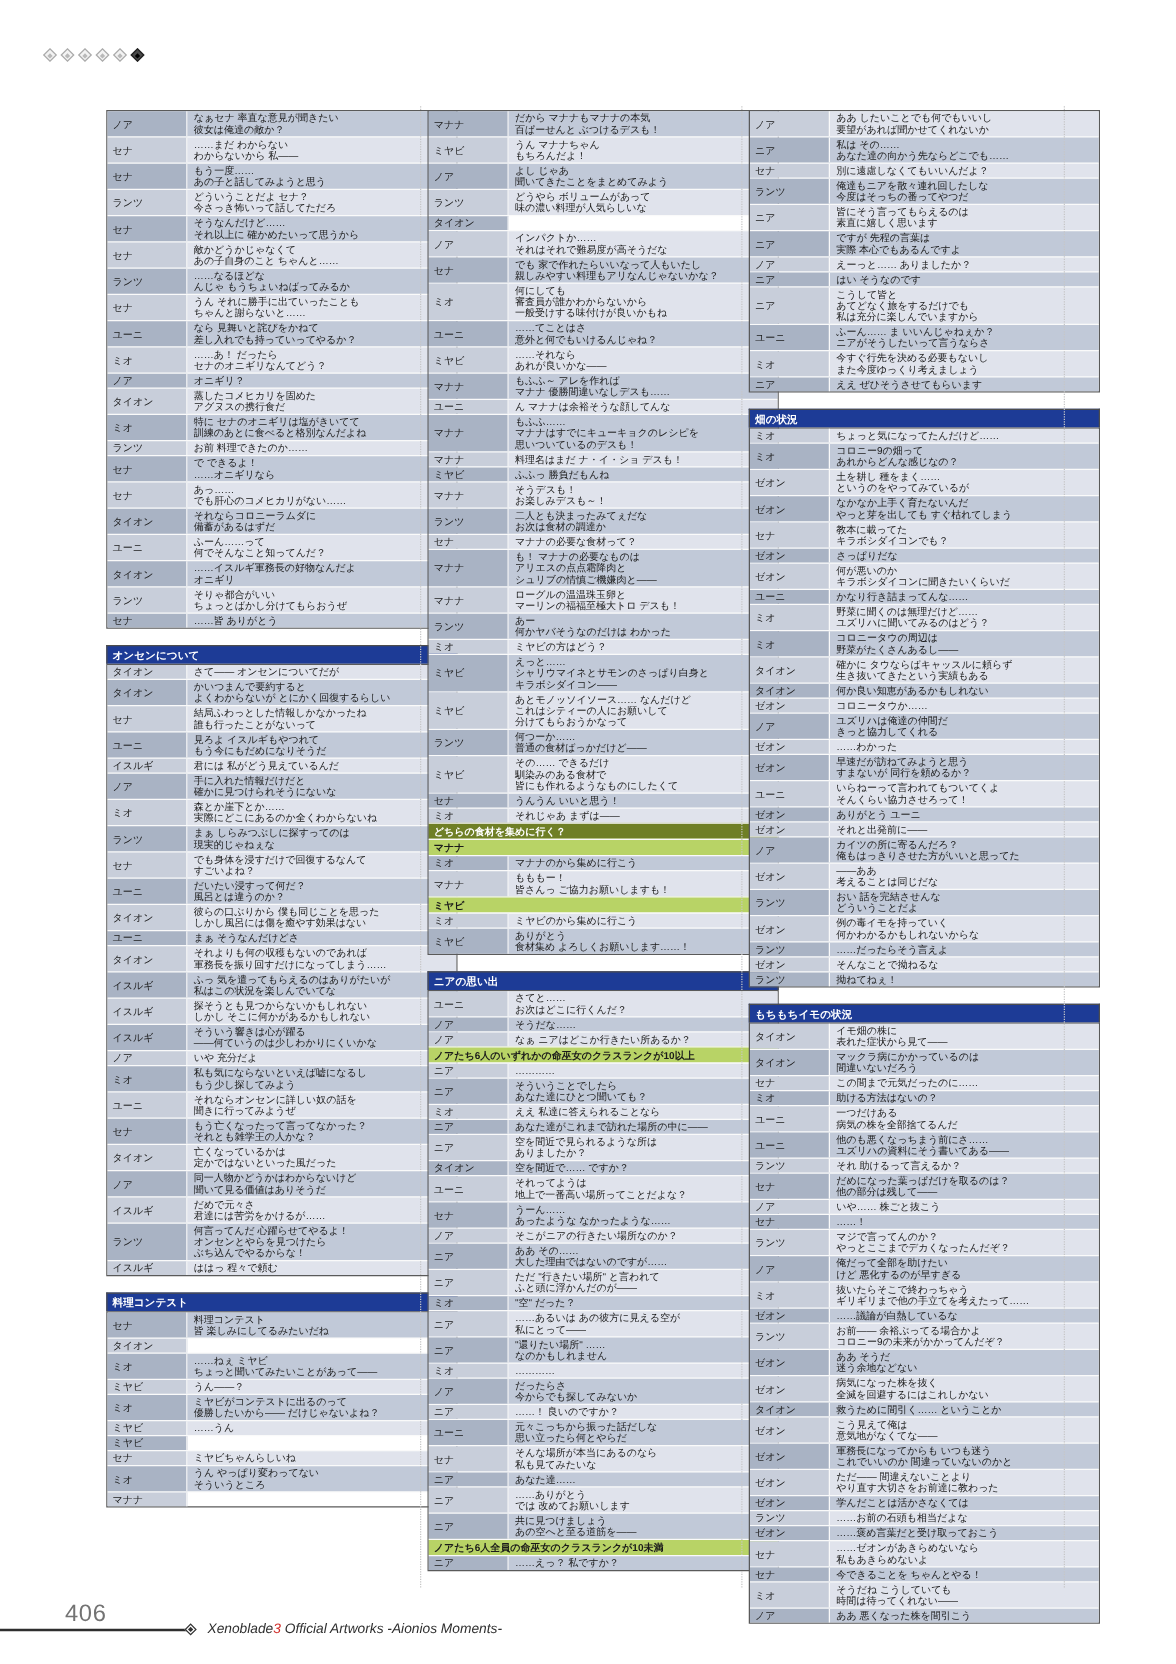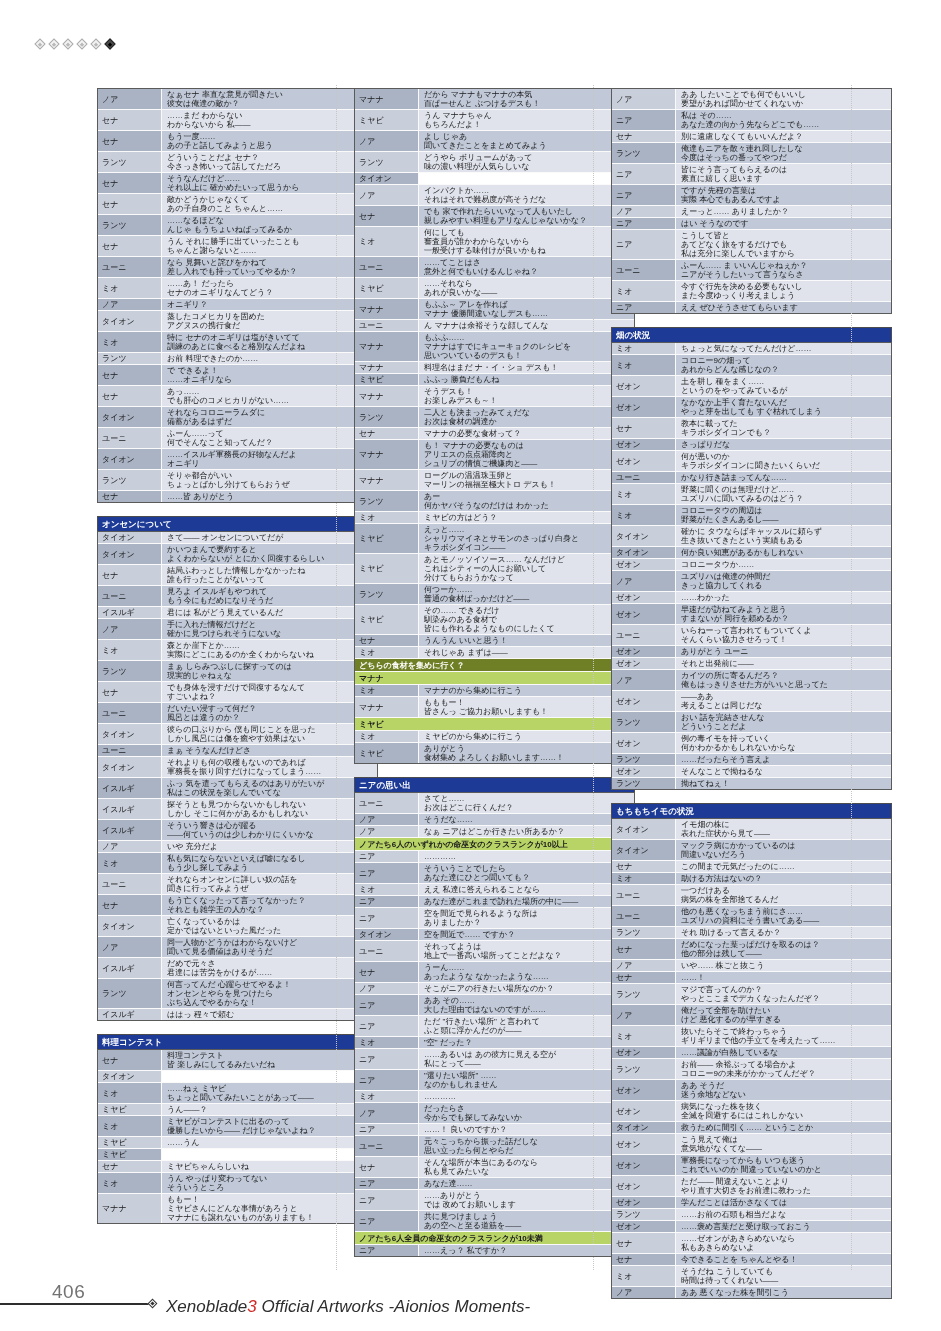--- a/index.html
+++ b/index.html
@@ -10,21 +10,21 @@
   }
   
   .ornaments { position:absolute; left:36px; top:40px; display:flex; gap:6px; }
   .orn { width:8px; height:8px; transform:rotate(45deg); border:1px solid #aaaaaa;
          background:#f3f3f3; display:flex; align-items:center; justify-content:center; }
   .orn::after { content:''; width:3px; height:3px; background:#b9b9b9; }
   .orn.dark { border-color:#222; background:#4a4a4a; }
   .orn.dark::after { background:#000; }
 
   
-  .col { position:absolute; top:88px; width:281px;margin-left:12px; }
+  .col { position:absolute; top:88px; width:281px; }
   .col-1 { left:85px; } .col-2 { left:342px; } .col-3 { left:599px; }
   .vsep { position:absolute; top:85px; height:1185px; border-left:1px dotted #c6c6c6; width:0; }
 
   .block { margin-bottom:13px; }
   .sec-header {
     background:#1d3b96; color:#ffffff; font-weight:bold; font-size:8.5px;
     line-height:10px; padding:2px 4px; border:1px solid #4d4d4d; border-bottom:0;
   }
   .tbl { border:1px solid #5a5a5a; }
   .row { display:flex; border-top:1px solid #fafafa; font-size:8px; line-height:9px; }
@@ -45,21 +45,21 @@
     line-height:9px; padding:1.5px 4px; border-top:1px solid #fafafa;
   }
 
   
   .page-num { position:absolute; left:52px; top:1281px; font-size:19px; font-weight:normal; color:#737373; letter-spacing:0.5px; }
   .footer-rule { position:absolute; left:0; top:1303px; width:150px; border-top:2px solid #2e2e2e; }
   .footer-diamond { position:absolute; left:149px; top:1300px; width:7px; height:7px;
     transform:rotate(45deg); border:1px solid #333; background:#fff;
     display:flex; align-items:center; justify-content:center; }
   .footer-diamond::after { content:''; width:2.5px; height:2.5px; background:#333; }
-  .footer-title { position:absolute; left:166px; top:1297px; font-style:italic; font-size:17px; color:#2e2e2e; }
+  .footer-title { position:absolute; left:166px; top:1297px; font-style:italic; font-size:11px; color:#2e2e2e; }
   .footer-title .red3 { color:#cf2a26; }
 </style>
 </head>
 <body>
 
 <div class="page">
 
   <div class="ornaments">
       <span class="orn"></span>
       <span class="orn"></span>
@@ -295,21 +295,20 @@
           <div class="row light">
             <div class="name">セナ</div>
             <div class="text">ミヤビちゃんらしいね</div>
           </div>
           <div class="row dark">
             <div class="name">ミオ</div>
             <div class="text">うん やっぱり変わってない<br>そういうところ</div>
           </div>
           <div class="row light">
             <div class="name">マナナ</div>
-            <div class="text">ももー！<br>ミヤビさんにどんな事情があろうと<br>マナナにも譲れないものがありますも！</div>
           </div>
         </div>
       </div>
     </div>
   <div class="col col-2">
       <div class="block">
         <div class="tbl">
           <div class="row dark">
             <div class="name">マナナ</div>
             <div class="text">だから マナナもマナナの本気<br>百ぱーせんと ぶつけるデスも！</div>

